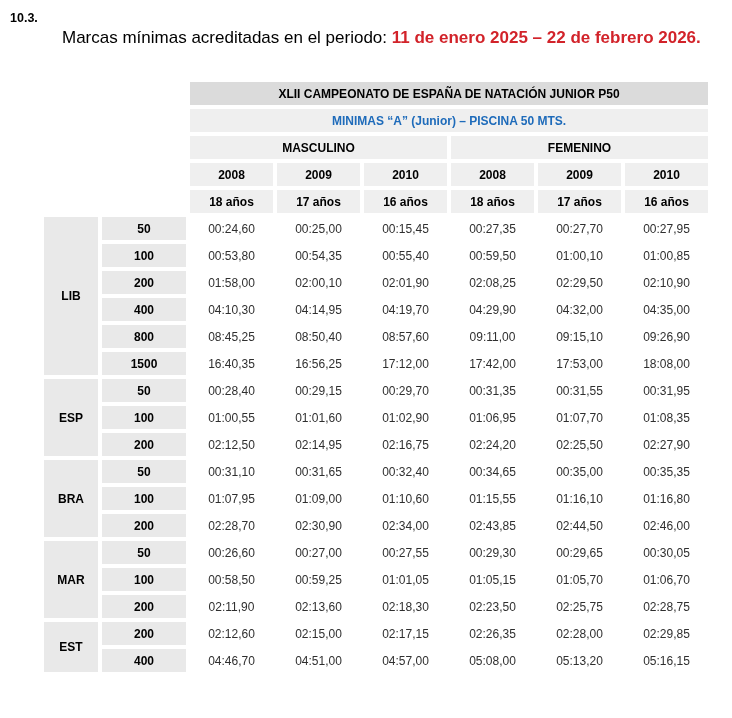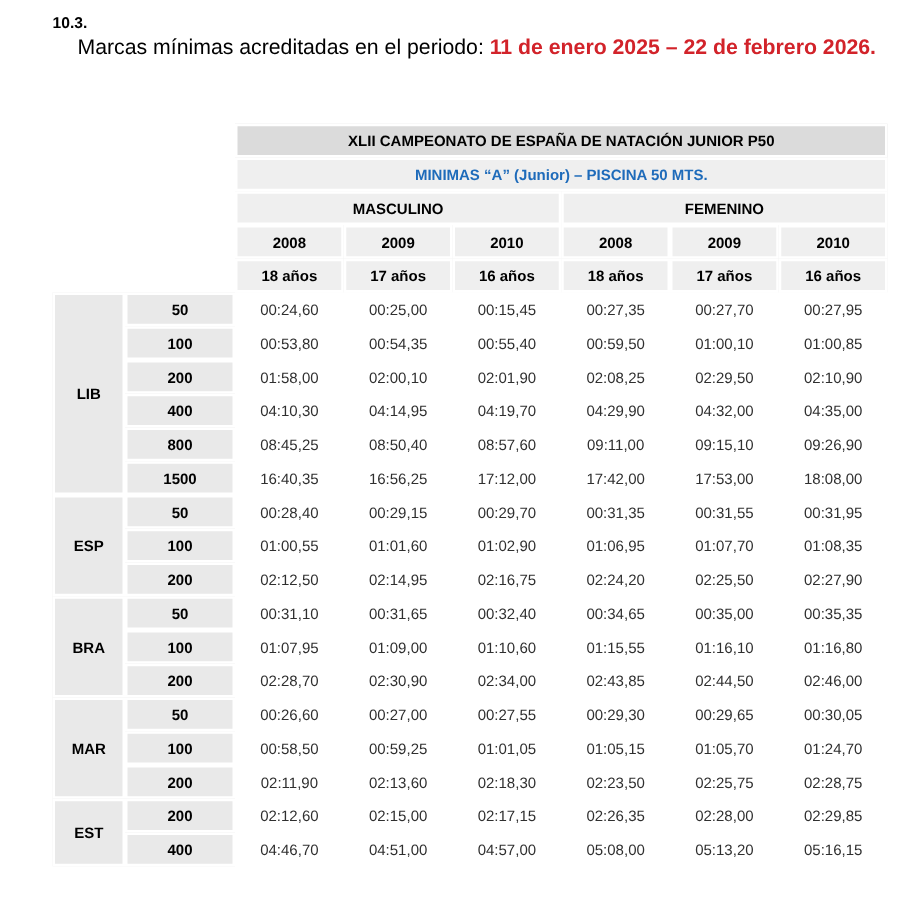--- a/index.html
+++ b/index.html
@@ -19,35 +19,34 @@
   }
   .heading {
     display: flex;
     font-weight: bold;
     font-size: 12.5px;
     line-height: 19px;
   }
   .section-number {
     width: 52px;
     flex: 0 0 52px;
-    margin-left: 32px;
   }
   .intro {
     padding-left: 52px;
     font-size: 17px;
     line-height: 19px;
   }
   .period {
     color: var(--accent-red, #d2232a);
     font-weight: bold;
   }
   .b { font-weight: bold; }
 
   table.minimas {
-    margin: 52px 0 0 32px;
+    margin: 33px 0 0 32px;
     border-collapse: separate;
     border-spacing: 0;
     table-layout: fixed;
     width: 668px;
   }
   table.minimas td {
     box-sizing: border-box;
     height: 27px;
     padding: 0;
     text-align: center;
@@ -261,21 +260,21 @@
           <td class="time">00:29,65</td>
           <td class="time">00:30,05</td>
         </tr>
         <tr>
           <td class="lbl">100</td>
           <td class="time">00:58,50</td>
           <td class="time">00:59,25</td>
           <td class="time">01:01,05</td>
           <td class="time">01:05,15</td>
           <td class="time">01:05,70</td>
-          <td class="time">01:24,70</td>
+          <td class="time">01:06,70</td>
         </tr>
         <tr>
           <td class="lbl">200</td>
           <td class="time">02:11,90</td>
           <td class="time">02:13,60</td>
           <td class="time">02:18,30</td>
           <td class="time">02:23,50</td>
           <td class="time">02:25,75</td>
           <td class="time">02:28,75</td>
         </tr>

